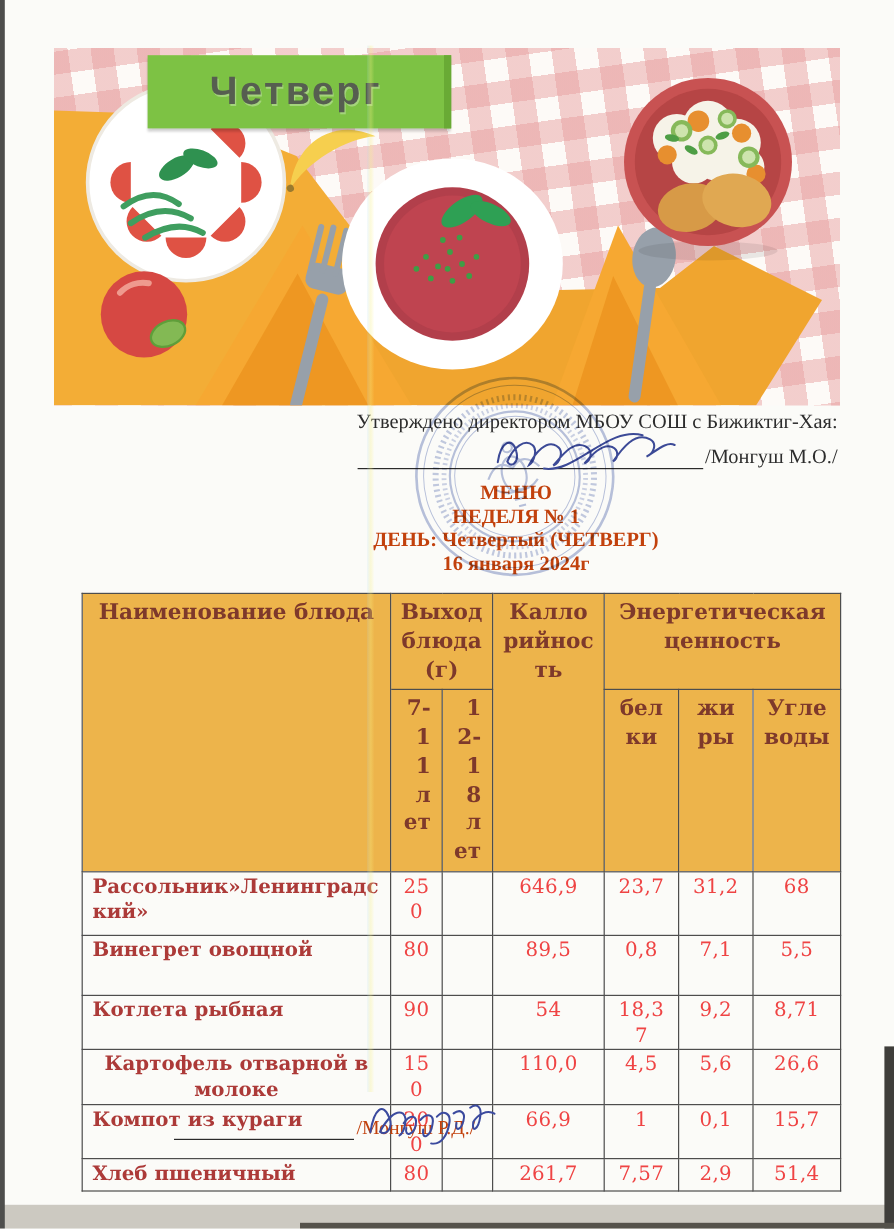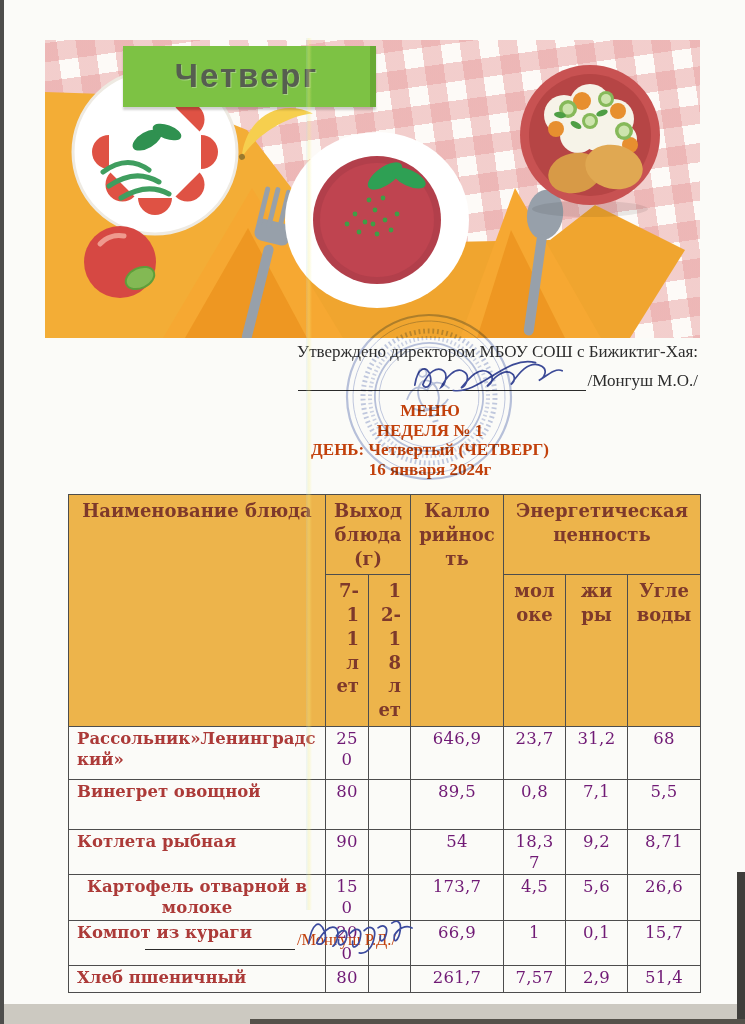--- a/index.html
+++ b/index.html
@@ -46,21 +46,21 @@
   
   .menu-table{position:absolute;left:68px;top:494px;z-index:4;border-collapse:collapse;table-layout:fixed;
     width:632px;font-family:"DejaVu Serif", serif;}
   .menu-table col.c-dish{width:257px}.menu-table col.c-a1{width:43px}.menu-table col.c-a2{width:42px}
   .menu-table col.c-cal{width:93px}.menu-table col.c-p{width:62px}.menu-table col.c-f{width:62px}.menu-table col.c-c{width:73px}
   .menu-table th,.menu-table td{border:1.2px solid #4d4d4d;vertical-align:top;overflow-wrap:anywhere;overflow:hidden;}
   .menu-table th{background:#edb44b;color:#7e392b;font-weight:bold;font-size:18px;line-height:1.32;
     padding:4px 8px;text-align:center;}
   .menu-table th.th-age{padding:4px 9px;text-align:right;margin-top:48px;}
   .menu-table th.th-p,.menu-table th.th-f{padding:4px 9px;}
-  .menu-table td{font-size:16.5px;line-height:1.28;padding:1px 8px;color:#701a75;text-align:center;}
+  .menu-table td{font-size:16.5px;line-height:1.28;padding:1px 8px;color:#ef4444;text-align:center;}
   .menu-table td.dish{text-align:left;font-weight:bold;color:#ac3a38;}
   .menu-table tbody tr:nth-child(4) td.dish{text-align:center;}
   .menu-table td.num{letter-spacing:.3px;}
 
   
   .footer-line{position:absolute;left:145px;top:926px;display:flex;align-items:flex-end;z-index:4;}
   .footer-label{font-size:16.5px;color:#2d2d2d;}
   .footer-underline{display:inline-block;width:150px;height:23px;border-bottom:1.5px solid #2a2a2a;}
   .footer-name{font-size:16.5px;color:#c2410c;padding-left:2px;}
   .med-sig{position:absolute;left:300px;top:902px;z-index:5;}
@@ -264,21 +264,21 @@
     <thead>
       <tr style="height:73px;">
         <th rowspan="2">Наименование блюда</th>
         <th colspan="2">Выход блюда (г)</th>
         <th rowspan="2" class="th-cal">Каллорийность</th>
         <th colspan="3">Энергетическая ценность</th>
       </tr>
       <tr style="height:94px;">
         <th class="th-age">7-11 лет</th>
         <th class="th-age">12-18 лет</th>
-        <th class="th-p">молоке</th>
+        <th class="th-p">белки</th>
         <th class="th-f">жиры</th>
         <th>Углеводы</th>
       </tr>
     </thead>
     <tbody>
       <tr style="height:53px;">
         <td class="dish">Рассольник»Ленинградский»</td>
         <td class="num">250</td>
         <td class="num"></td>
         <td class="num">646,9</td>
@@ -301,21 +301,21 @@
         <td class="num"></td>
         <td class="num">54</td>
         <td class="num">18,37</td>
         <td class="num">9,2</td>
         <td class="num">8,71</td>
       </tr>
       <tr style="height:46px;">
         <td class="dish">Картофель отварной в молоке</td>
         <td class="num">150</td>
         <td class="num"></td>
-        <td class="num">173,7</td>
+        <td class="num">110,0</td>
         <td class="num">4,5</td>
         <td class="num">5,6</td>
         <td class="num">26,6</td>
       </tr>
       <tr style="height:41px;">
         <td class="dish">Компот  из кураги</td>
         <td class="num">200</td>
         <td class="num"></td>
         <td class="num">66,9</td>
         <td class="num">1</td>

